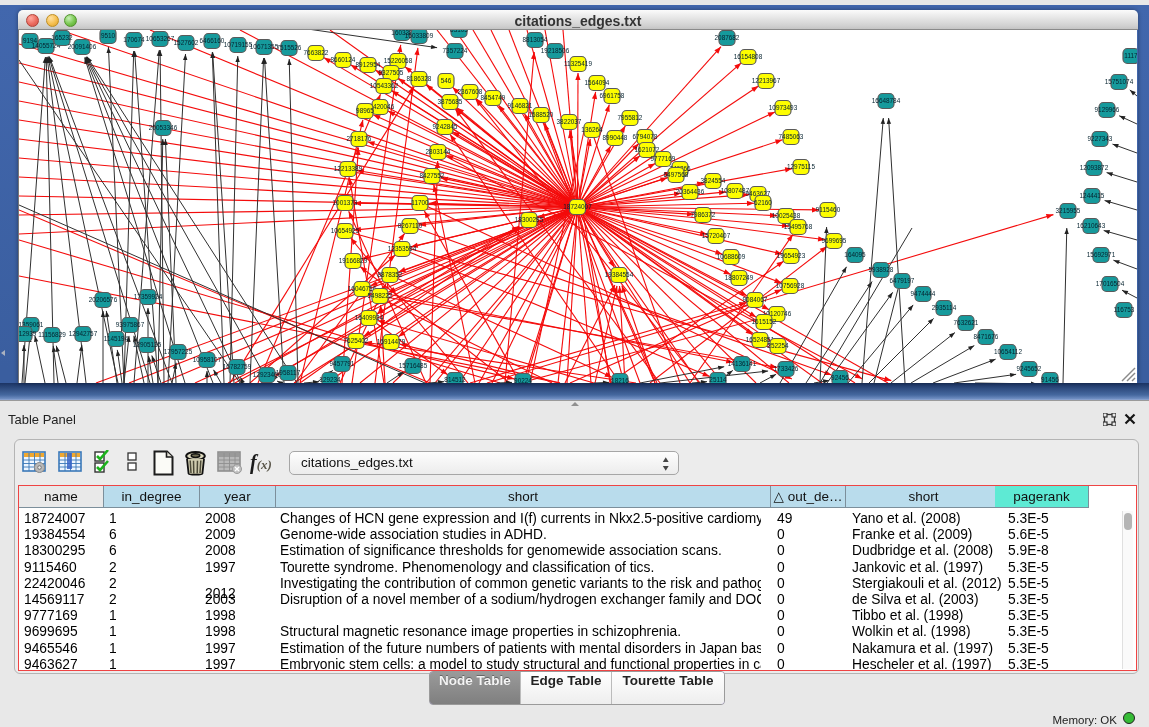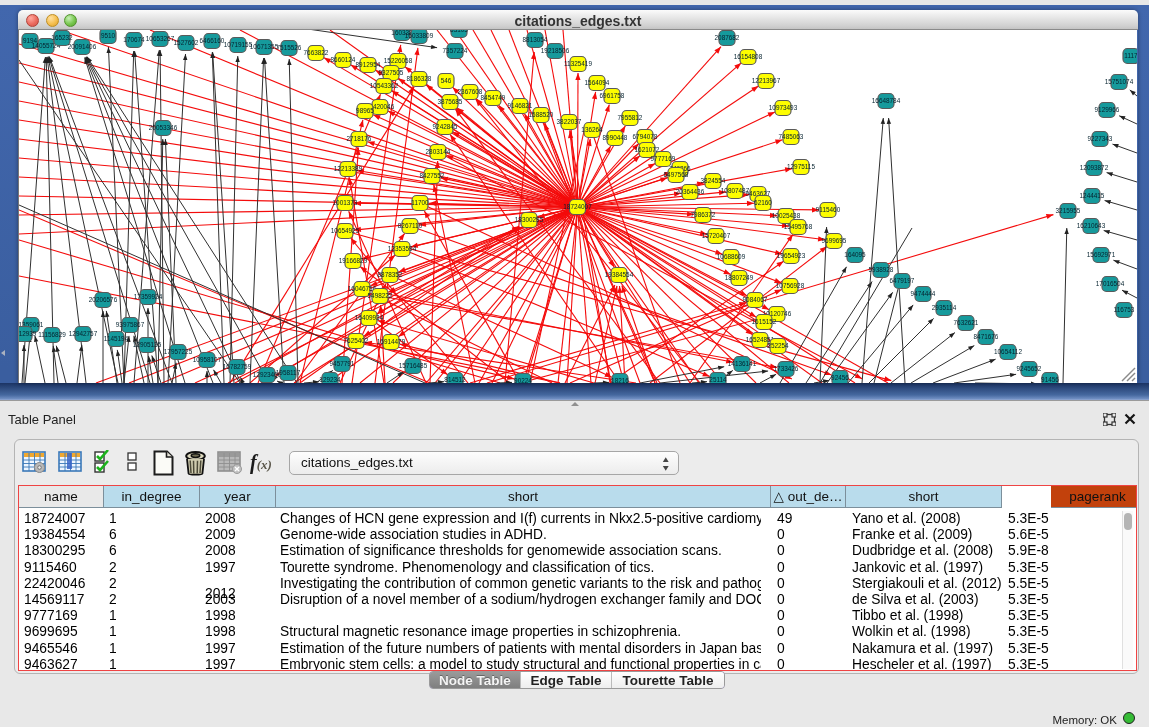--- a/index.html
+++ b/index.html
@@ -22,21 +22,21 @@
 #tbox{position:absolute;left:14px;top:38px;width:1125px;height:235px;background:#ececec;border:1px solid #b4b4b4;border-radius:6px}
 #toolbar{position:absolute;left:6px;top:10px;height:26px}
 .tbi{position:absolute;top:0}
 #combo{position:absolute;left:274px;top:11px;width:390px;height:24px;background:linear-gradient(#fdfdfd,#ececec);border:1px solid #a6a6a6;border-radius:5px;font-size:13.5px;color:#111;line-height:22px;padding-left:11px}
 #combo .step{position:absolute;right:9px;top:4px;width:7.5px;height:16px}
 #tbl{position:absolute;left:3px;top:45px;width:1119px;height:186px;background:#fff;border:1px solid #ef4444;overflow:hidden}
 .hd{position:absolute;top:0;height:22px;background:#b9dcec;border-right:1px solid #7c8f9b;font-size:13.5px;color:#111;text-align:center;line-height:22px;border-bottom:1px solid #7c8f9b}
 .cell{position:absolute;height:16px;font-size:13.8px;color:#000;line-height:16px;white-space:nowrap;overflow:hidden}
 #vsb{position:absolute;right:3px;top:25px;width:11px;height:158px;background:#fafafa;border-left:1px solid #e0e0e0}
 #vsbth{position:absolute;left:1px;top:2px;width:8px;height:17px;background:#b5b5b5;border-radius:4px}
-#tabs{position:absolute;left:429px;top:270px;height:18px;border:1px solid #9a9a9a;border-radius:4px;background:#c4b5fd;display:flex;overflow:hidden}
+#tabs{position:absolute;left:429px;top:270px;height:34px;border:1px solid #9a9a9a;border-radius:4px;background:#c4b5fd;display:flex;overflow:hidden}
 .tab{font-size:13.5px;font-weight:bold;color:#222;line-height:17px;text-align:center}
 #tab1{width:90px;background:linear-gradient(#9a9a9a,#7f7f7f);color:#f4f4f4;text-shadow:0 -1px 0 #666}
 #tab2{width:91px;background:linear-gradient(#fff,#eee);border-left:1px solid #bbb}
 #tab3{width:113px;background:linear-gradient(#fff,#eee);border-left:1px solid #bbb}
 #mem{position:absolute;right:32px;top:313px;font-size:11.5px;color:#222}
 #memdot{position:absolute;right:14px;top:311px;width:12px;height:12px;border-radius:50%;background:#35bb35;border:1.5px solid #222}
 </style></head><body>
 <div id="app">
  <div id="desktop"></div>
  <div id="dbottom"></div>
@@ -881,21 +881,21 @@
             <polygon points="4.5,17 8,11.5 1,11.5" fill="#444"></polygon>
           </svg>
    </div>
    <div id="tbl">
           <div class="hd" style="left:0px;width:85px;background:#e9e9e9">name</div>
           <div class="hd" style="left:85px;width:96px;background:#b9dcec">in_degree</div>
           <div class="hd" style="left:181px;width:76px;background:#b9dcec">year</div>
           <div class="hd" style="left:257px;width:495px;background:#b9dcec">short</div>
           <div class="hd" style="left:752px;width:75px;background:#b9dcec">△ out_de…</div>
           <div class="hd" style="left:827px;width:156px;background:#b9dcec">short</div>
-          <div class="hd" style="left:1032px;width:94px;background:#c2410c">pagerank</div>
+          <div class="hd" style="left:976px;width:94px;background:#5eead4">pagerank</div>
           <div class="cell" style="left:5px;top:25px;width:79px">18724007</div>
           <div class="cell" style="left:90px;top:25px;width:88px">1</div>
           <div class="cell" style="left:186px;top:25px;width:70px">2008</div>
           <div class="cell" style="left:261px;top:25px;width:481px">Changes of HCN gene expression and I(f) currents in Nkx2.5-positive cardiomyoc…</div>
           <div class="cell" style="left:758px;top:25px;width:68px">49</div>
           <div class="cell" style="left:833px;top:25px;width:150px">Yano et al. (2008)</div>
           <div class="cell" style="left:989px;top:25px;width:86px">5.3E-5</div>
           <div class="cell" style="left:5px;top:41px;width:79px">19384554</div>
           <div class="cell" style="left:90px;top:41px;width:88px">6</div>
           <div class="cell" style="left:186px;top:41px;width:70px">2009</div>

